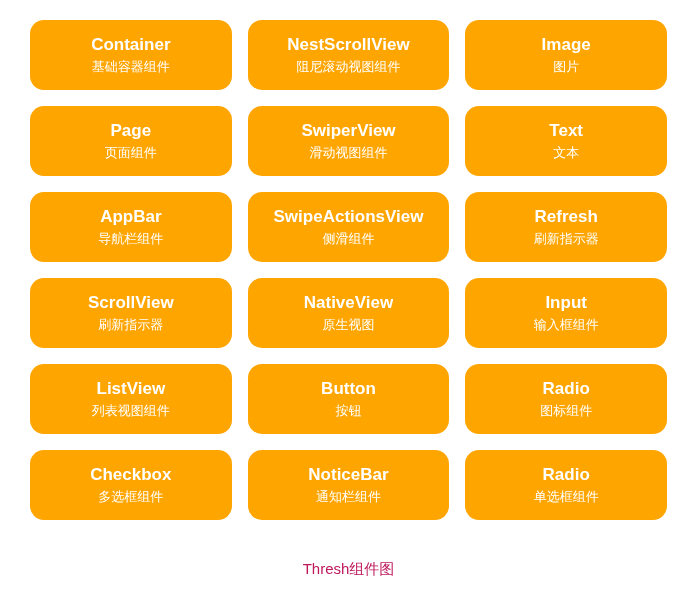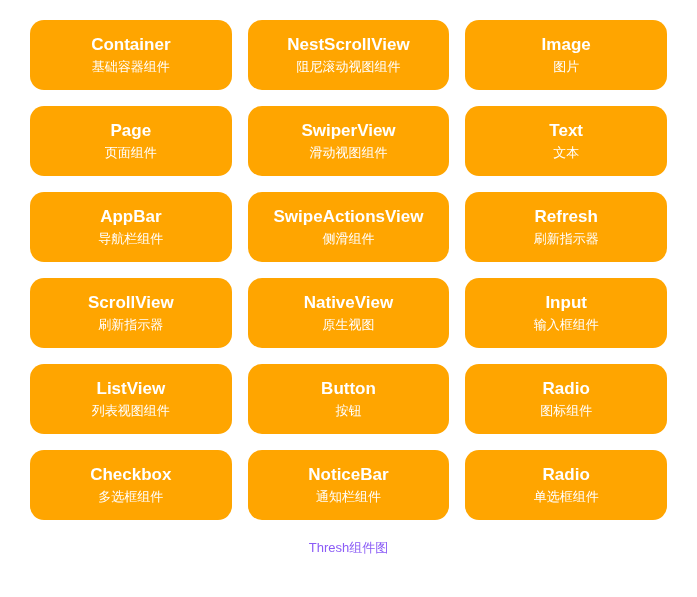--- a/index.html
+++ b/index.html
@@ -49,23 +49,23 @@
     .card-subtitle {
       color: #ffffff;
       font-size: 13px;
       font-weight: 400;
       text-align: center;
       margin-top: 3px;
       line-height: 1.3;
     }
 
     .footer {
-      margin-top: 19px;
-      color: #8b5cf6;
-      font-size: 13px;
+      margin-top: 40px;
+      color: #be185d;
+      font-size: 15px;
       font-weight: 500;
       text-align: center;
     }
   </style>
 </head>
 <body>
 
 <div class="grid">
     <div class="card">
       <div class="card-title">Container</div>

